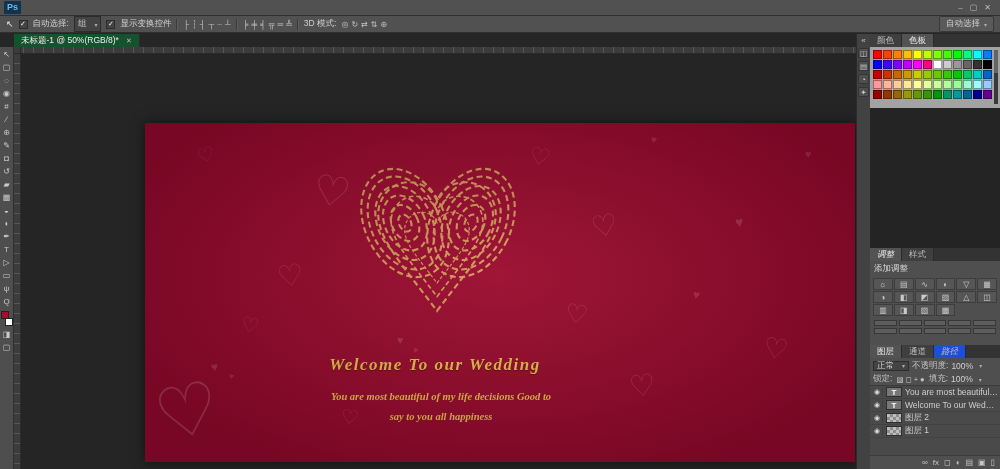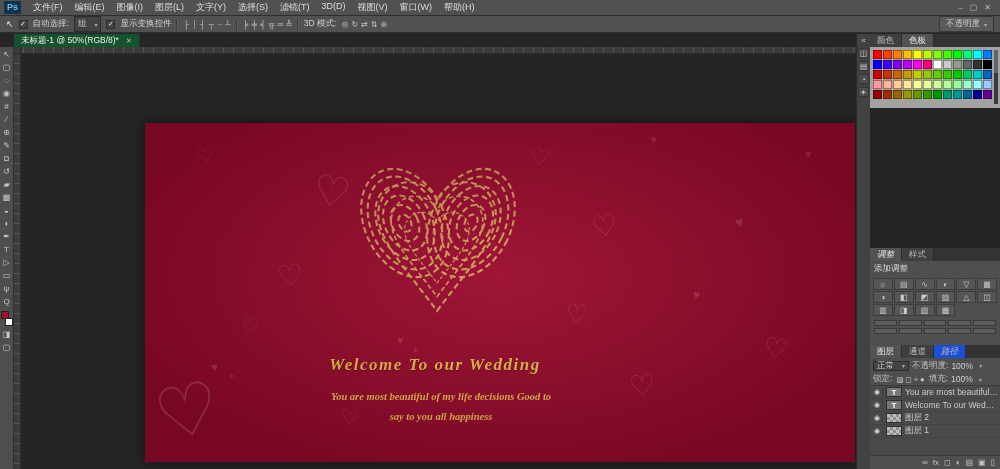--- a/index.html
+++ b/index.html
@@ -92,34 +92,20 @@
   .lock::before{content:"";position:absolute;top:-4px;left:1px;width:3px;height:3px;border:1px solid #d5d5d5;border-bottom:none;border-radius:2px 2px 0 0}
   .layers-bottom{display:flex;justify-content:flex-end;gap:5px;align-items:center;height:13px;padding:0 5px;font-size:8px;color:#c6c6c6;flex-shrink:0}
 </style>
 </head>
 <body>
 
 <div class="app">
 
   <div class="menubar">
     <span class="ps-logo">Ps</span>
-    <div class="menu-items">
-
-    <span class="menu-item">文件(F)</span>
-        <span class="menu-item">编辑(E)</span>
-        <span class="menu-item">图像(I)</span>
-        <span class="menu-item">图层(L)</span>
-        <span class="menu-item">文字(Y)</span>
-        <span class="menu-item">选择(S)</span>
-        <span class="menu-item">滤镜(T)</span>
-        <span class="menu-item">3D(D)</span>
-        <span class="menu-item">视图(V)</span>
-        <span class="menu-item">窗口(W)</span>
-        <span class="menu-item">帮助(H)</span>
-      </div>
     <div class="win-controls">
 
     <span class="win-btn">–</span>
         <span class="win-btn">▢</span>
         <span class="win-btn">✕</span>
       </div>
   </div>
 
   <div class="optionsbar">
     <span class="opt-toolicon">↖</span>
@@ -160,21 +146,21 @@
     <div class="icon-row">
 
     <span>◎</span>
         <span>↻</span>
         <span>⇄</span>
         <span>⇅</span>
         <span>⊕</span>
       </div>
     <div class="spacer"></div>
     <span class="workspace-btn">
-        <i>不透明度</i>
+        <i>自动选择</i>
         <b class="caret">▾</b>
       </span>
   </div>
 
   <div class="tabbar">
 
   <div class="doc-tab" style="background: #14532d; color: rgb(236, 236, 236);">
         <span class="tab-title">未标题-1 @ 50%(RGB/8)*</span>
         <span class="tab-close">✕</span>
       </div>

